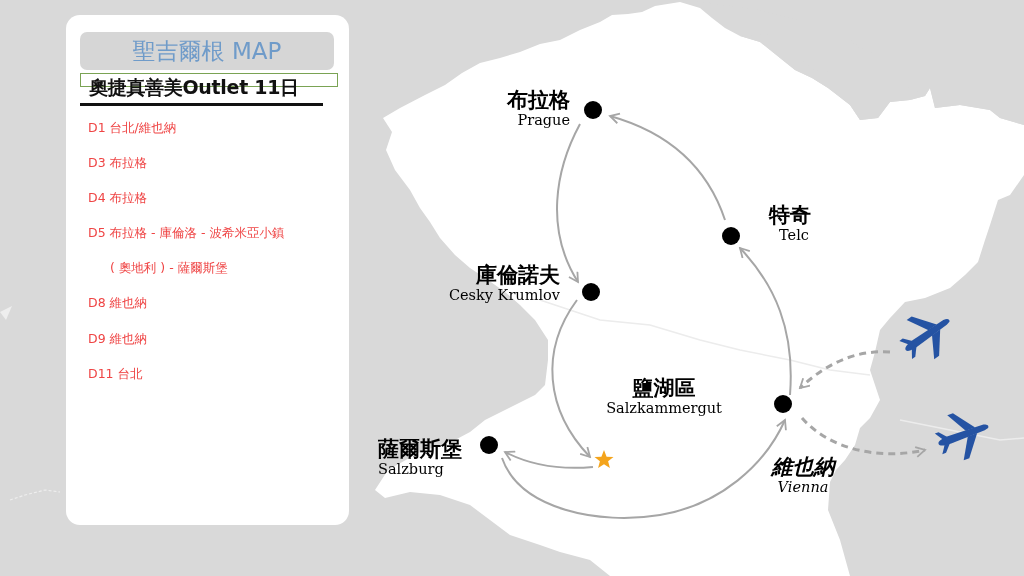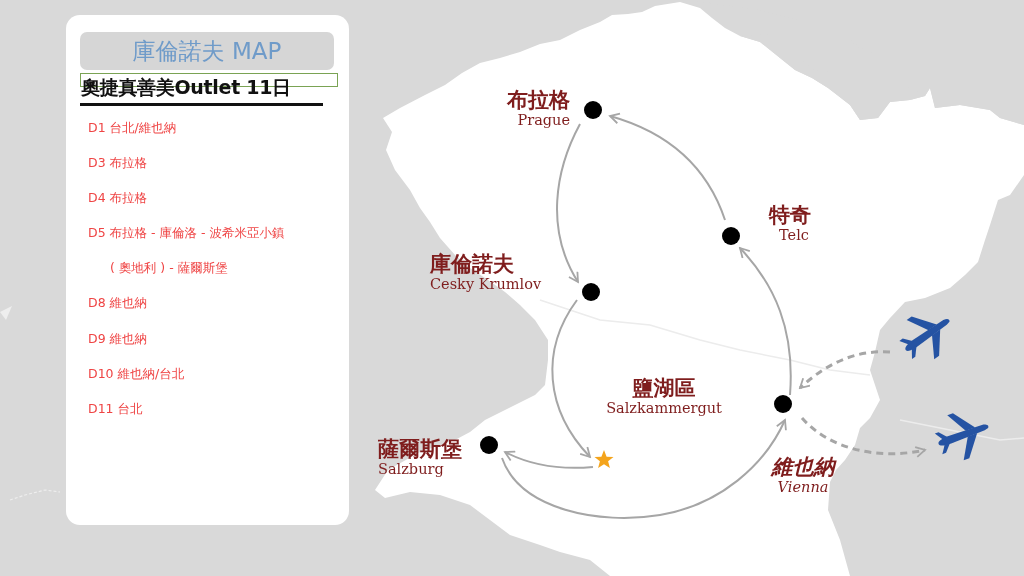--- a/index.html
+++ b/index.html
@@ -13,31 +13,31 @@
   .card-title {
     position: absolute; left: 14px; top: 17px; width: 254px; height: 38px;
     background: #d6d6d6; border-radius: 7px;
     color: #6f9bc9; font-size: 23px; text-align: center; line-height: 38px;
     font-family: "DejaVu Sans", sans-serif;
   }
   .tour-title {
     position: absolute; left: 14px; top: 58px; width: 258px; height: 14px;
     border: 1px solid #7aa354;
     font-size: 19px; font-weight: bold; color: #111; line-height: 27px;
-    white-space: nowrap; letter-spacing: -0.3px;
+    padding-left: 8px; white-space: nowrap; letter-spacing: -0.3px;
     font-family: "DejaVu Sans", sans-serif;
   }
   .tour-underline { position: absolute; left: 14px; top: 88px; width: 243px; height: 3px; background: #111; }
   .day-list { position: absolute; left: 22px; top: 100px; width: 255px; }
   .day {
     height: 35.1px; line-height: 25px; font-size: 12.5px; color: #ef4444; white-space: nowrap;
     font-family: "DejaVu Sans", sans-serif;
   }
   .day.indent { padding-left: 22px; }
-  .city { position: absolute; font-family: "DejaVu Serif", serif; color: #7f1d1d; }
+  .city { position: absolute; font-family: "DejaVu Serif", serif; color: #000000; }
   .city .zh { font-size: 21px; font-weight: bold; display: block; line-height: 24px; }
   .city .en { font-size: 14.5px; display: block; line-height: 17px; }
   .dot { position: absolute; width: 18px; height: 18px; border-radius: 50%; background: #000; }
 </style>
 </head>
 <body>
 
 <svg id="map-bg" viewBox="0 0 1024 576" xmlns="http://www.w3.org/2000/svg">
   <rect x="0" y="0" width="1024" height="576" fill="#d9d9d9"></rect>
 
@@ -60,32 +60,31 @@
   <path fill="#d9d9d9" d="M 690 0 L 1024 0 L 1024 125 L 1000 118 L 990 110 L 960 105 L 935 108 L 930 88 L 920 78 L 895 68 L 880 55 L 860 48 L 850 40 L 830 32 L 800 20 L 760 10 L 730 6 Z"></path>
 
   <path fill="none" stroke="#ececec" stroke-width="1.5" d="M 540 300 L 570 310 L 600 320 L 650 325 L 700 340 L 740 350 L 790 360 L 830 370 L 870 375"></path>
   <path fill="none" stroke="#ececec" stroke-width="1.5" d="M 900 420 L 950 430 L 1000 440 L 1024 438"></path>
 
   <path fill="none" stroke="#eeeeee" stroke-width="1.2" stroke-dasharray="3 2" d="M 10 500 L 25 495 L 45 490 L 60 492"></path>
   <path fill="#eeeeee" d="M 0 312 L 12 306 L 6 320 Z"></path>
 </svg>
 
 <div class="card">
-  <div class="card-title">庫倫諾夫 MAP</div>
+  <div class="card-title">聖吉爾根 MAP</div>
   <div class="tour-title">奧捷真善美Outlet 11日</div>
   <div class="tour-underline"></div>
   <div class="day-list">
     <div class="day">D1 台北/維也納</div>
     <div class="day">D3 布拉格</div>
     <div class="day">D4 布拉格</div>
     <div class="day">D5 布拉格 - 庫倫洛 - 波希米亞小鎮</div>
     <div class="day indent">( 奧地利 ) - 薩爾斯堡</div>
     <div class="day">D8 維也納</div>
     <div class="day">D9 維也納</div>
-    <div class="day">D10 維也納/台北</div>
     <div class="day">D11 台北</div>
   </div>
 </div>
 
 <svg style="position:absolute;left:0;top:0;width:1024px;height:576px;" viewBox="0 0 1024 576" xmlns="http://www.w3.org/2000/svg">
   <defs>
     <marker id="arr" markerWidth="12" markerHeight="12" refX="10" refY="6" orient="auto" markerUnits="userSpaceOnUse">
       <path d="M 1 1 L 10 6 L 1 11" fill="none" stroke="#a6a6a6" stroke-width="1.8"></path>
     </marker>
   </defs>
@@ -133,21 +132,21 @@
 <div class="dot" style="left:774px;top:395px;"></div>
 
 <div class="city" style="left:498px;top:88px;text-align:right;width:72px;">
   <span class="zh">布拉格</span>
   <span class="en">Prague</span>
 </div>
 <div class="city" style="left:757px;top:203px;width:60px;margin-left:12px;">
   <span class="zh">特奇</span>
   <span class="en" style="padding-left:10px;">Telc</span>
 </div>
-<div class="city" style="left:430px;top:252px;width:130px;text-align:left;">
+<div class="city" style="left:430px;top:263px;width:130px;text-align:right;">
   <span class="zh">庫倫諾夫</span>
   <span class="en">Cesky Krumlov</span>
 </div>
 <div class="city" style="left:596px;top:376px;width:136px;text-align:center;">
   <span class="zh">鹽湖區</span>
   <span class="en">Salzkammergut</span>
 </div>
 <div class="city" style="left:378px;top:437px;width:98px;">
   <span class="zh">薩爾斯堡</span>
   <span class="en">Salzburg</span>

